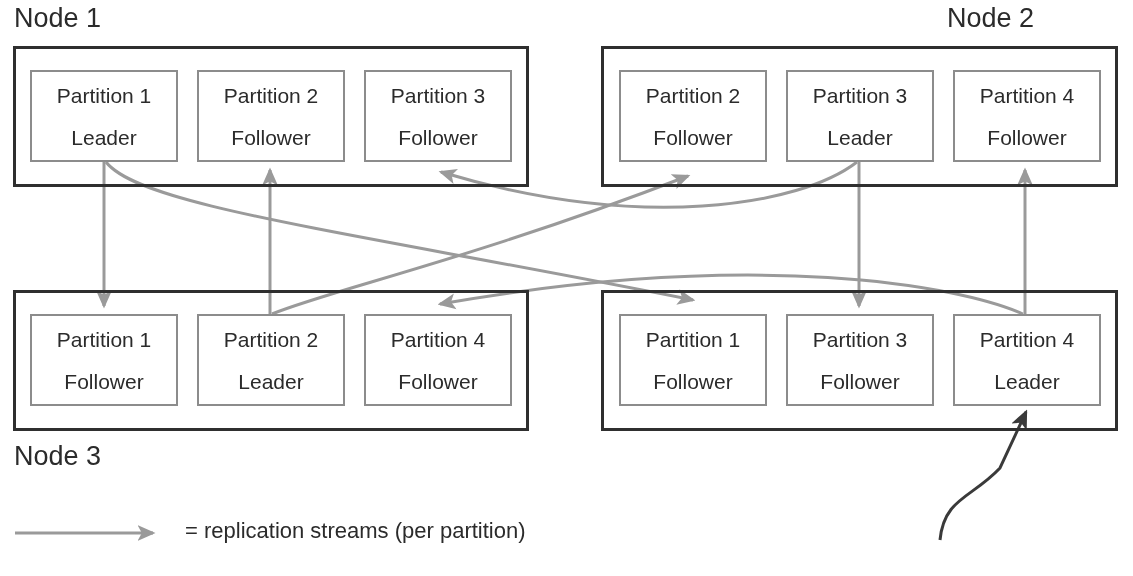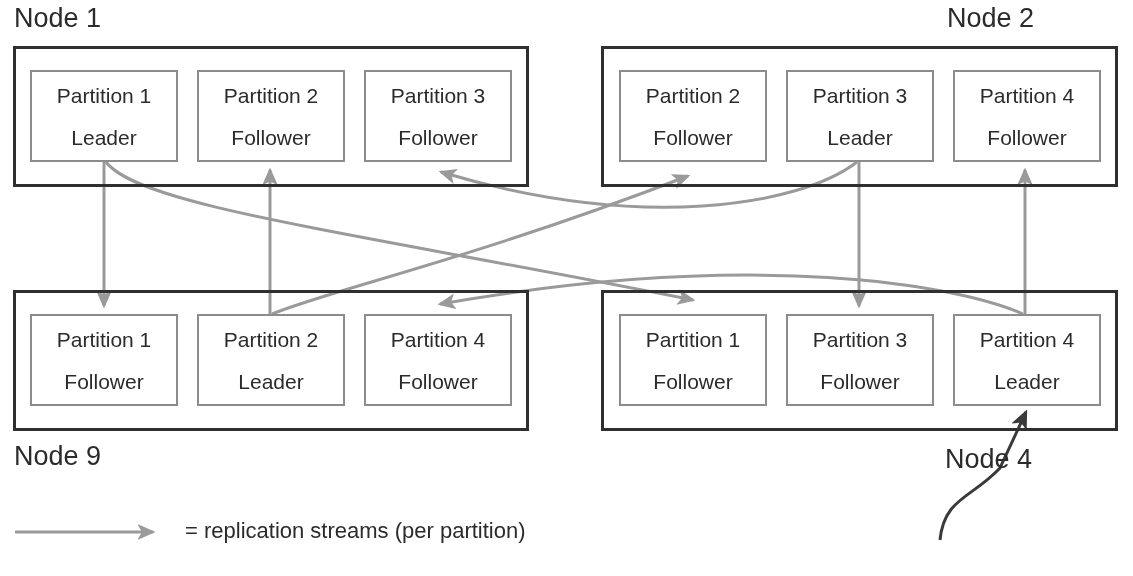--- a/index.html
+++ b/index.html
@@ -81,21 +81,21 @@
     color: #2b2b2b;
     white-space: nowrap;
   }
 
   
   #legend {
     position: absolute;
     left: 13px;
     top: 518px;
     display: flex;
-    align-items: center;
+    align-items: flex-end;
   }
   #legend-arrow-wrap {
     width: 160px;
     height: 24px;
     display: block;
   }
   #legend-text {
     font-size: 22px;
     line-height: 26px;
     color: #2b2b2b;
@@ -203,38 +203,37 @@
     </div>
     <div class="partition-card">
       <span class="partition-name">Partition 2</span>
       <span class="partition-role">Leader</span>
     </div>
     <div class="partition-card">
       <span class="partition-name">Partition 4</span>
       <span class="partition-role">Follower</span>
     </div>
   </div>
-  <div class="node-label" id="node3-label">Node 9</div>
+  <div class="node-label" id="node3-label">Node 3</div>
 
   <div class="node-box" id="node4-box"></div>
   <div class="partition-row" id="node4-row">
     <div class="partition-card">
       <span class="partition-name">Partition 1</span>
       <span class="partition-role">Follower</span>
     </div>
     <div class="partition-card">
       <span class="partition-name">Partition 3</span>
       <span class="partition-role">Follower</span>
     </div>
     <div class="partition-card">
       <span class="partition-name">Partition 4</span>
       <span class="partition-role">Leader</span>
     </div>
   </div>
-  <div class="node-label" id="node4-label">Node 4</div>
 
   <div id="legend">
     <svg id="legend-arrow-wrap" viewBox="0 0 160 24" xmlns="http://www.w3.org/2000/svg">
       <defs>
         <marker id="legendArrow" viewBox="0 0 10 10" refX="8.6" refY="5" markerWidth="6" markerHeight="6" orient="auto-start-reverse">
           <path d="M 0 0.6 L 10 5 L 0 9.4 L 2.4 5 Z" fill="#9a9a9a"></path>
         </marker>
       </defs>
       <path d="M 2 13 L 140 13" stroke="#9a9a9a" stroke-width="3" fill="none" marker-end="url(#legendArrow)"></path>
     </svg>

